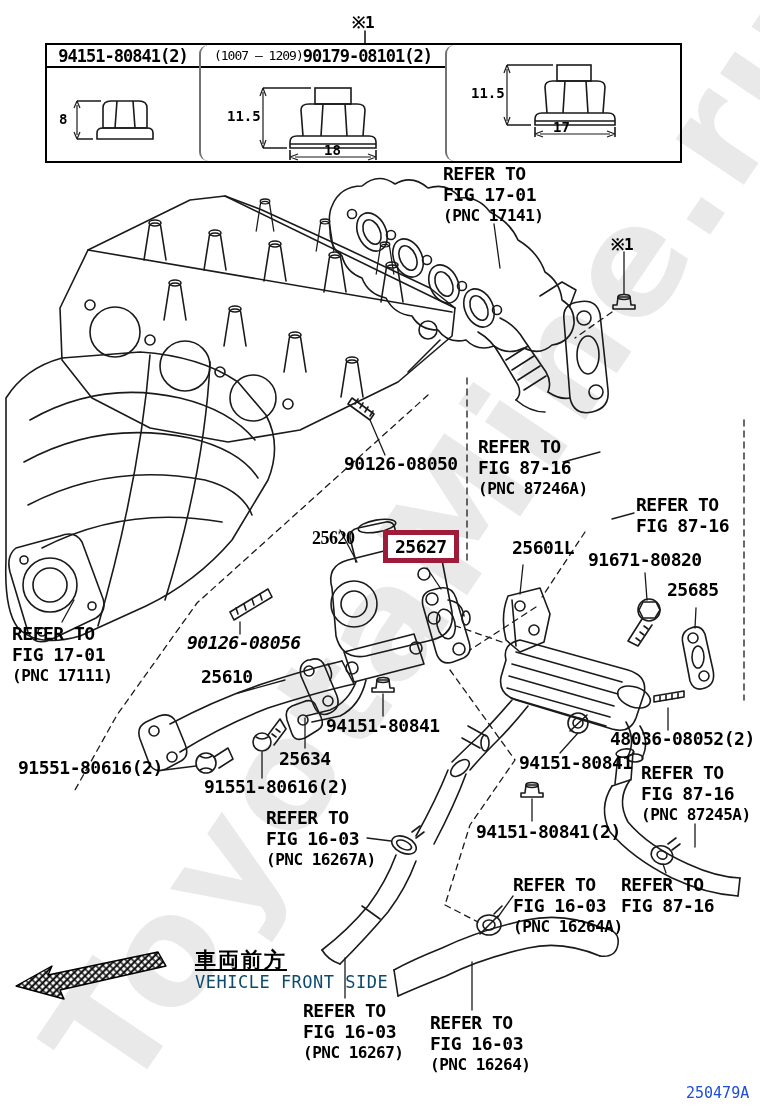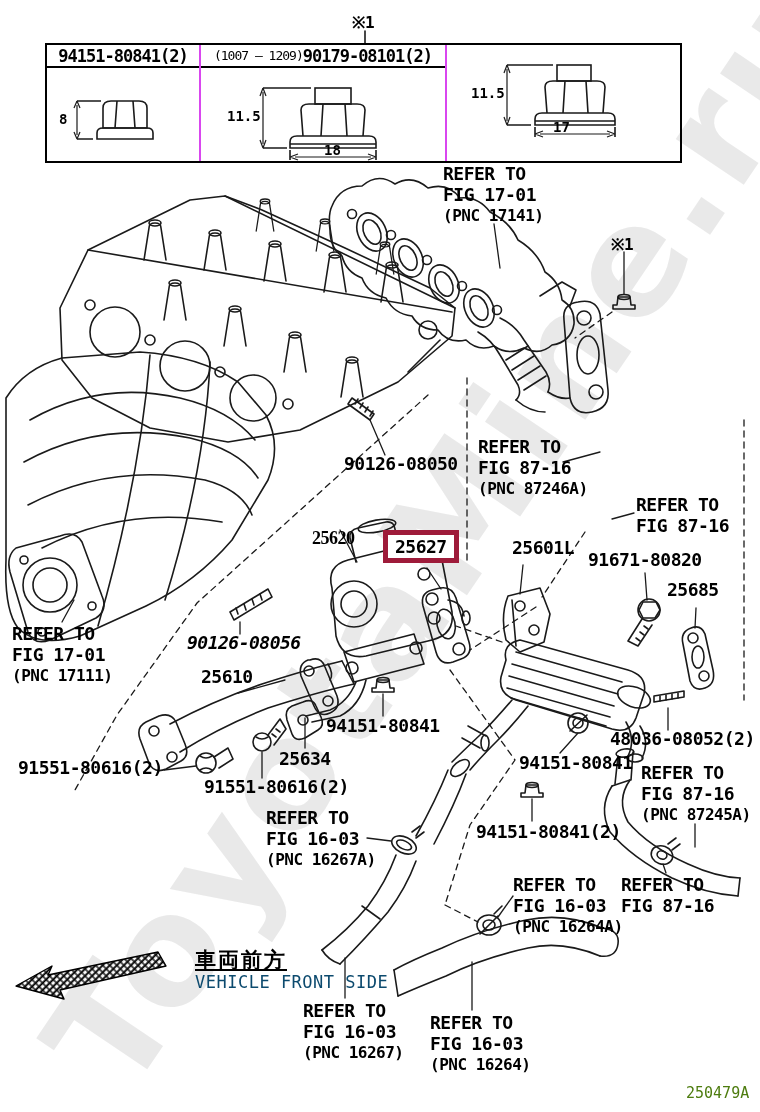--- a/index.html
+++ b/index.html
@@ -9,41 +9,41 @@
   #watermark{position:absolute;left:-190px;top:470px;width:1240px;z-index:0;
     transform:rotate(-56deg);text-align:center;font-weight:bold;font-size:150px;
     letter-spacing:6px;color:#d8d8d8;opacity:.55;white-space:nowrap;
     font-family:"DejaVu Sans",sans-serif;pointer-events:none;}
   
   #art{position:absolute;left:0;top:0;z-index:1;}
   
   #ftable{position:absolute;left:45px;top:43px;width:637px;height:120px;z-index:2;
     border:2px solid #000;box-sizing:border-box;display:flex;background:transparent;}
   .fcol{position:relative;height:100%;box-sizing:border-box;}
-  .fcol+.fcol{border-left:2px solid #d946ef;}
+  .fcol+.fcol{border-left:2px solid #737373;border-radius:9px;}
   .fhead{height:21px;border-bottom:2px solid #000;display:flex;align-items:center;
     justify-content:center;white-space:pre;overflow:hidden;}
   .pn{font-weight:bold;font-size:17px;letter-spacing:-1px;}
   .range{font-size:13px;letter-spacing:-1px;white-space:pre;}
   .fbody{position:relative;height:95px;}
   .dim{position:absolute;font-size:14px;font-weight:bold;color:#000;}
   
   #label-layer{position:absolute;left:0;top:0;width:100%;height:100%;z-index:3;}
   .label{position:absolute;font:bold 18px "DejaVu Sans Mono",monospace;color:#000;
     line-height:21px;white-space:pre;letter-spacing:-0.5px;}
   .label .pnc{font-size:16px;}
   .label.note{font-size:16px;}
   .label.boxed{border:5px solid #9e1b3a;padding:1px 7px;background:#fff;}
   
   #front-ja{position:absolute;left:195px;top:946px;z-index:3;font-size:21px;font-weight:bold;
     font-family:"DejaVu Sans",sans-serif;color:#000;letter-spacing:2px;text-decoration:underline;}
   #front-en{position:absolute;left:195px;top:972px;z-index:3;font-size:17px;
     font-family:"DejaVu Sans Mono",monospace;color:#0c4a6e;letter-spacing:.5px;}
   #diagram-code{position:absolute;left:686px;top:1084px;z-index:3;font-size:15px;
-    font-family:"DejaVu Sans Mono",monospace;color:#4d7c0f;}
+    font-family:"DejaVu Sans Mono",monospace;color:#1d4ed8;}
 </style>
 </head>
 <body>
 
 <div id="page">
 
   <div id="watermark">ToyotaMine.ru</div>
 
   <svg id="art" width="760" height="1112" viewBox="0 0 760 1112" fill="none" stroke="#1a1a1a" stroke-width="1.6" stroke-linecap="round" stroke-linejoin="round">
     <defs>

